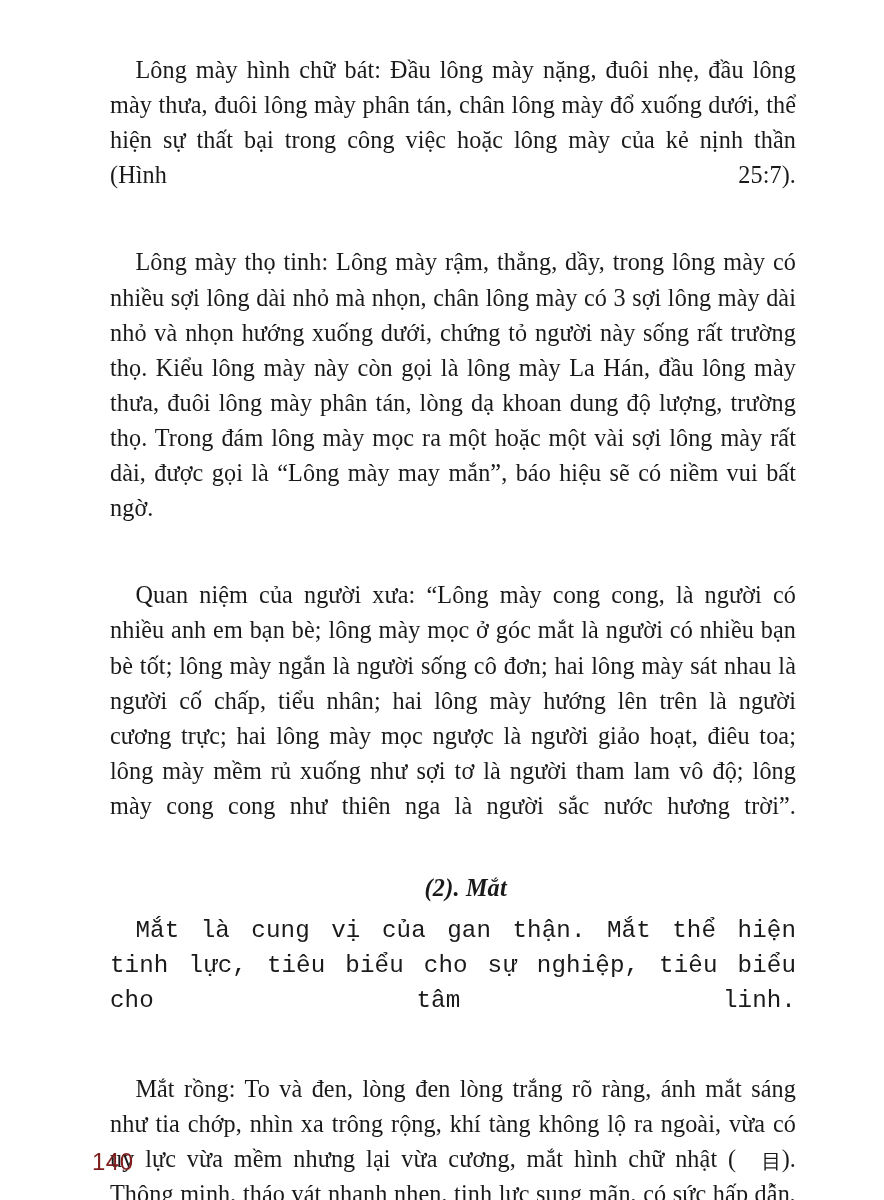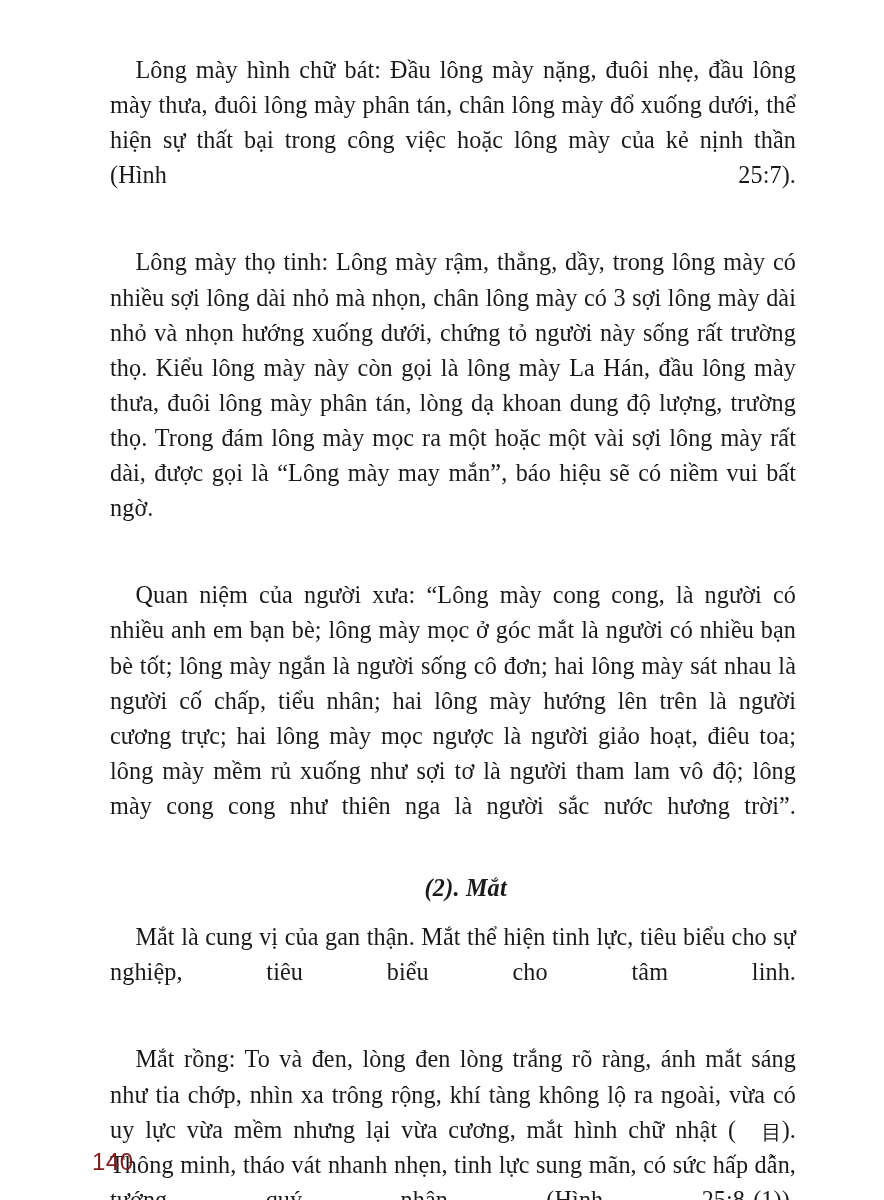--- a/index.html
+++ b/index.html
@@ -61,21 +61,22 @@
     line-height: 35.1px;
     font-weight: bold;
     font-style: italic;
     text-indent: 1.05em;
     text-align: center;
     letter-spacing: 0.2px;
   }
 
   
   h2.section-heading + p.para {
-    margin-top: 14px;
+    margin-top: 8px;
+    font-family: Liberation Mono, monospace;
   }
 
   .cjk-glyph {
     font-family: "DejaVu Sans", sans-serif;
     font-size: 20px;
     line-height: 1;
     display: inline-block;
     vertical-align: -1px;
   }
 

